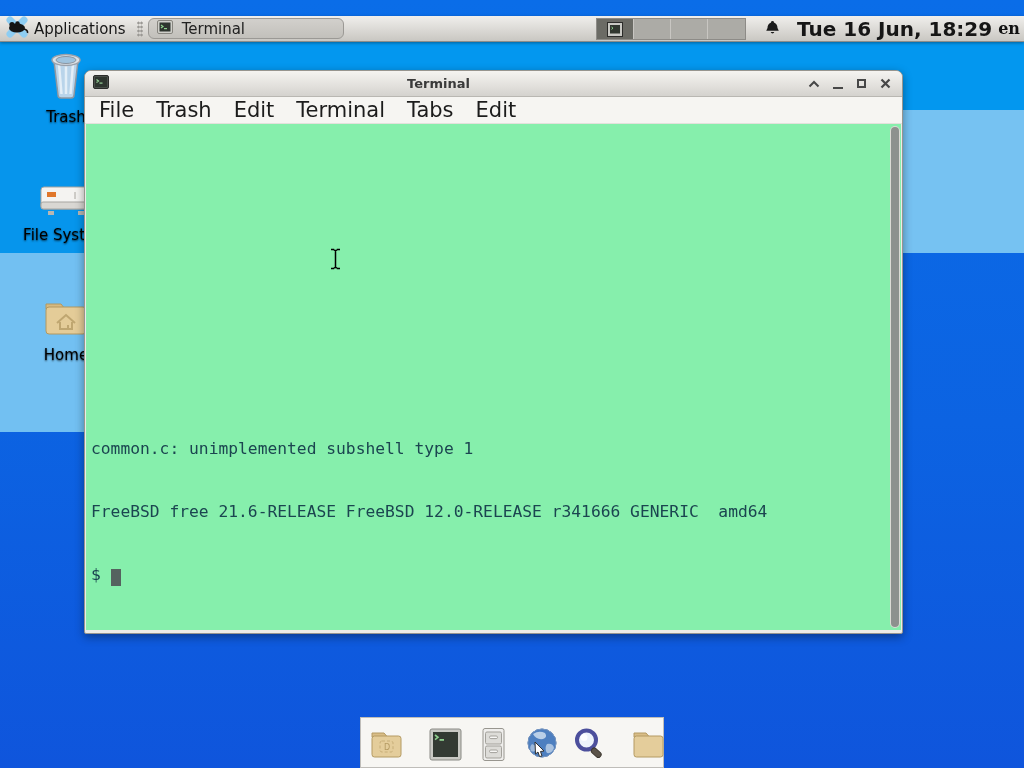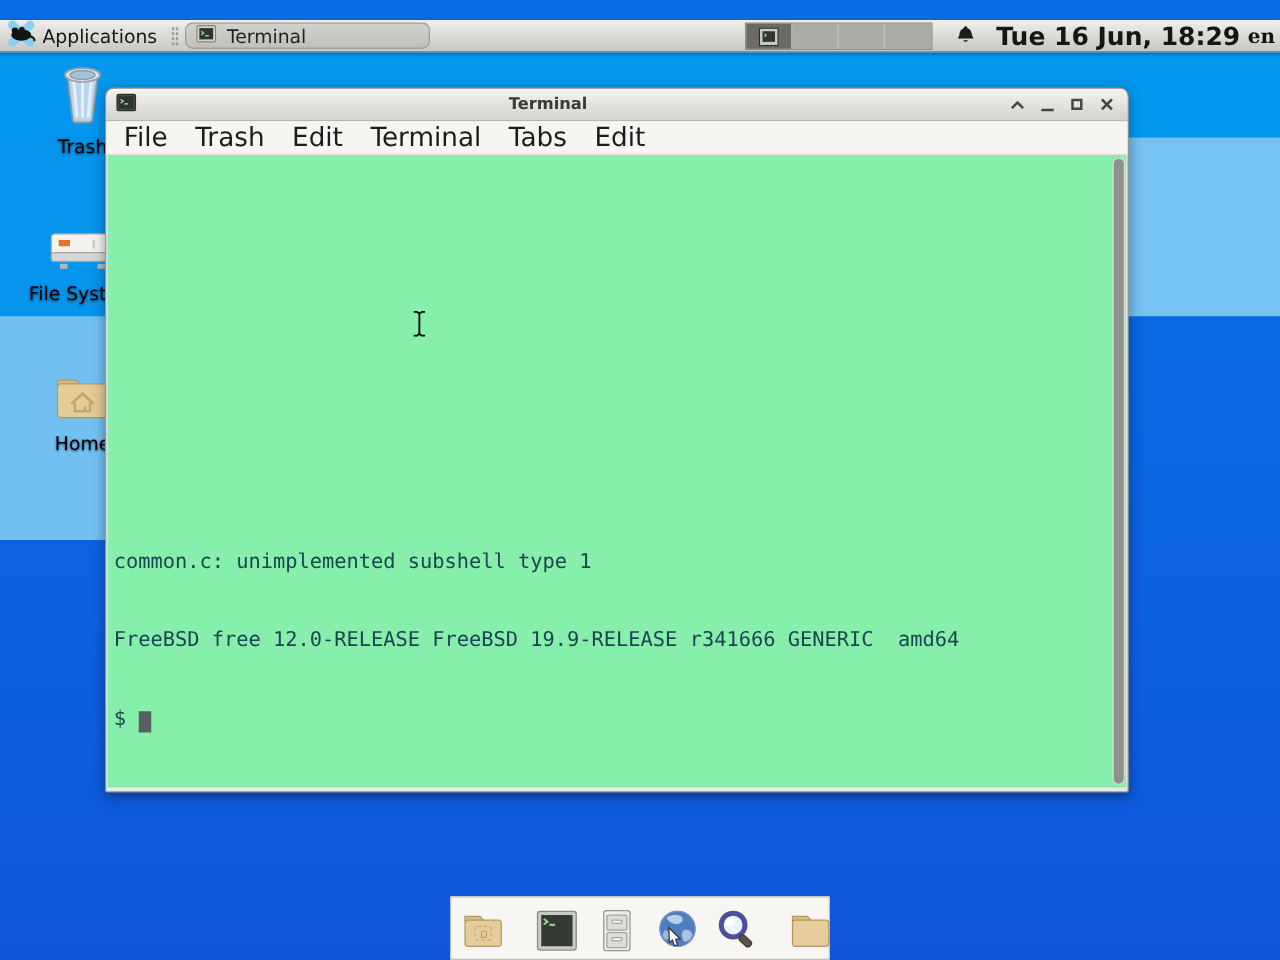--- a/index.html
+++ b/index.html
@@ -219,21 +219,21 @@
     <span class="menu-item">File</span>
     <span class="menu-item">Trash</span>
     <span class="menu-item">Edit</span>
     <span class="menu-item">Terminal</span>
     <span class="menu-item">Tabs</span>
     <span class="menu-item">Edit</span>
   </div>
   <div class="term-area">
     <div class="term-text">
       <div class="term-line">common.c: unimplemented subshell type 1</div>
-      <div class="term-line">FreeBSD free 12.0-RELEASE FreeBSD 19.9-RELEASE r341666 GENERIC  amd64</div>
+      <div class="term-line">FreeBSD free 21.6-RELEASE FreeBSD 12.0-RELEASE r341666 GENERIC  amd64</div>
       <div class="term-line"><span>$ </span><span class="cursor-block"></span></div>
     </div>
     <div class="scrollbar">
       <div class="scroll-thumb"></div>
     </div>
   </div>
   <div class="window-bottom"></div>
 </div>
 
 <div class="mouse-cursor">

